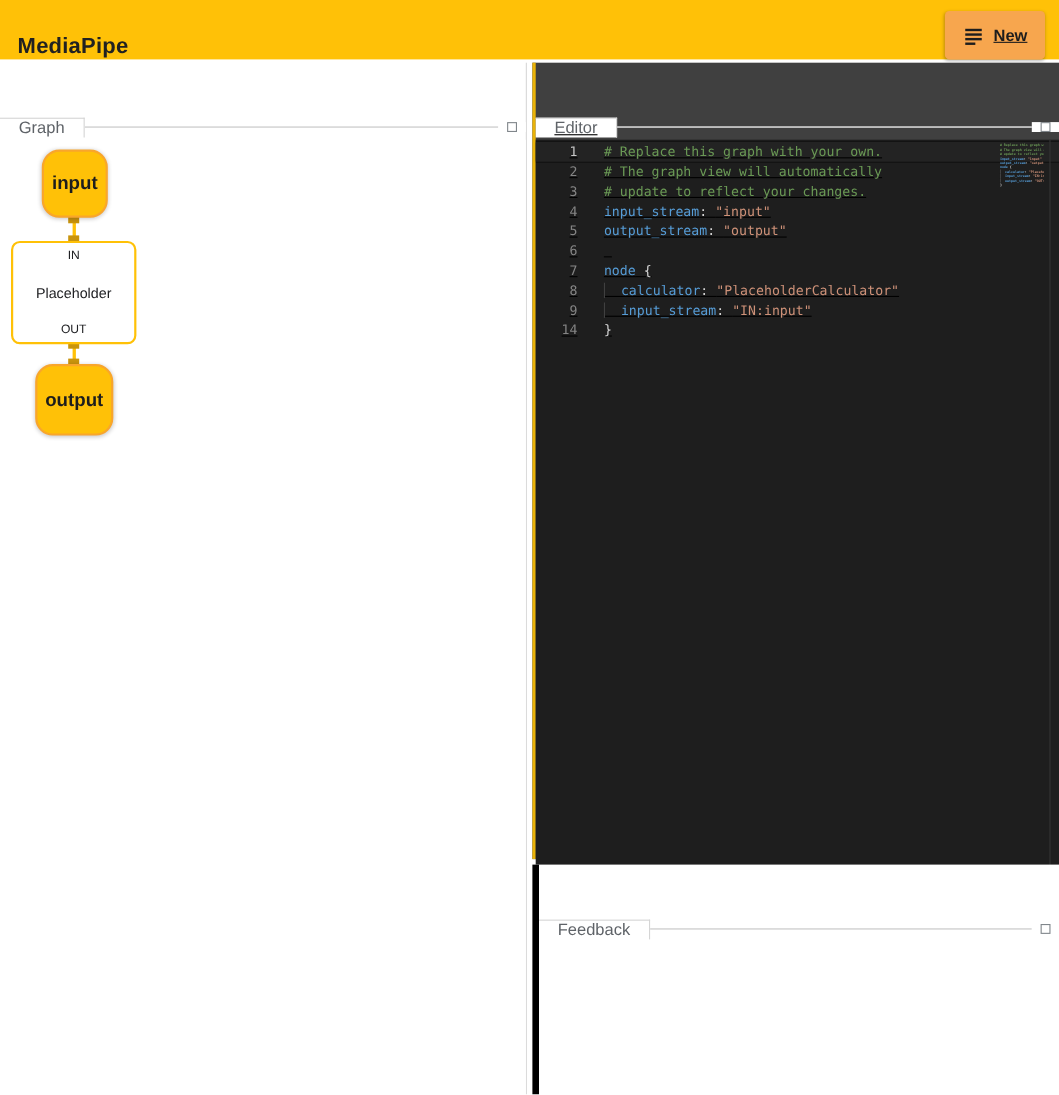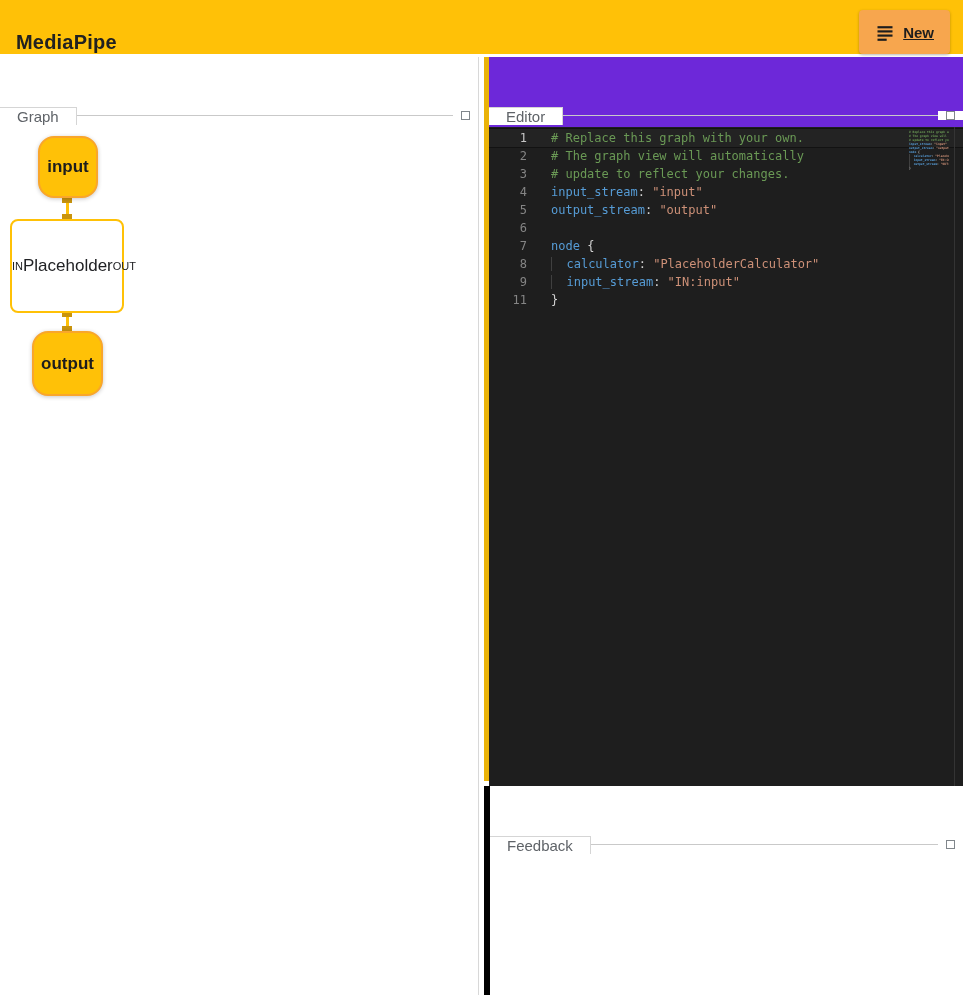--- a/index.html
+++ b/index.html
@@ -29,21 +29,21 @@
   .hdr-btn svg { display:block; }
 
   
   .graph-panel {
     position:absolute; left:0; top:57px; width:479px; bottom:0;
     background:#fff; border-right:1px solid #d8d8d8;
   }
   .right-col { position:absolute; left:484px; top:57px; right:0; bottom:0; }
   .editor-panel {
     position:absolute; top:0; left:0; right:0; height:724px;
-    border-left:5px solid #eab308; background:#6d28d9;
+    border-left:3px solid #eab308; background:#404040;text-decoration:underline;
   }
   .feedback-panel {
     position:absolute; top:729px; left:0; right:0; bottom:0;
     border-left:6px solid #000000; background:#fff;
   }
 
   
   .strip { height:23px; display:flex; align-items:center; position:relative;margin-top:47px; }
   .strip .tab {
     background:#fff; border:1px solid #d5d5d5; border-bottom:none; border-left:none;
@@ -71,24 +71,24 @@
   .g-stream {
     background:var(--node-fill, #FFC107);
     border:2px solid var(--node-border, #F9A62B);
     box-shadow:0 1px 4px rgba(0,0,0,.22);
   }
   .g-input  { left:38px; top:9px;  width:60px; height:62px; }
   .g-output { left:32px; top:204px; width:71px; height:65px;align-items:center; }
   .g-calc {
     left:10px; top:92px; width:114px; height:94px; border-radius:8px;
     background:#fff; border:2px solid var(--node-fill, #FFC107);
-    flex-direction:row; justify-content:space-between; padding:21px 0;
+    flex-direction:column; justify-content:space-between; padding:5px 0;
   }
   .g-calc .io-label { font-size:11px; font-weight:400; color:#202124; }
-  .g-calc .calc-title { font-size:17px; font-weight:500; color:#202124; }
+  .g-calc .calc-title { font-size:13px; font-weight:500; color:#202124; }
   .g-edge { position:absolute; left:66px; top:70px; width:3px; height:140px; background:var(--edge, #FFC107); }
   .g-port { position:absolute; left:62px; width:10px; height:10px; background:var(--port, #C9940D); }
   .p1 { top:66px; } .p2 { top:87px; } .p3 { top:180px; } .p4 { top:199px; }
 
   
   .editor-body {
     position:relative; height:calc(100% - 23px);
     background:var(--editor-bg, #1E1E1E); overflow:hidden;
     font-family:"DejaVu Sans Mono","Liberation Mono",monospace; font-size:12px;
     padding-top:2px;
@@ -182,21 +182,21 @@
       <div id="code-lines">
           <div class="row active"><span class="ln">1</span><span class="code"><span class="tok-comment"># Replace this graph with your own.</span></span></div>
           <div class="row"><span class="ln">2</span><span class="code"><span class="tok-comment"># The graph view will automatically</span></span></div>
           <div class="row"><span class="ln">3</span><span class="code"><span class="tok-comment"># update to reflect your changes.</span></span></div>
           <div class="row"><span class="ln">4</span><span class="code"><span class="tok-key">input_stream</span><span class="tok-punct">: </span><span class="tok-string">"input"</span></span></div>
           <div class="row"><span class="ln">5</span><span class="code"><span class="tok-key">output_stream</span><span class="tok-punct">: </span><span class="tok-string">"output"</span></span></div>
           <div class="row"><span class="ln">6</span><span class="code"> </span></div>
           <div class="row"><span class="ln">7</span><span class="code"><span class="tok-key">node</span><span class="tok-punct"> {</span></span></div>
           <div class="row"><span class="ln">8</span><span class="code"><span class="tok-indent">  </span><span class="tok-key">calculator</span><span class="tok-punct">: </span><span class="tok-string">"PlaceholderCalculator"</span></span></div>
           <div class="row"><span class="ln">9</span><span class="code"><span class="tok-indent">  </span><span class="tok-key">input_stream</span><span class="tok-punct">: </span><span class="tok-string">"IN:input"</span></span></div>
-          <div class="row"><span class="ln">11</span><span class="code"><span class="tok-punct">}</span></span></div>
+          <div class="row"><span class="ln">14</span><span class="code"><span class="tok-punct">}</span></span></div>
         </div>
       <div class="minimap" id="minimap">
           <div class="mini-line"><span class="tok-comment"># Replace this graph with your own.</span></div>
           <div class="mini-line"><span class="tok-comment"># The graph view will automatically</span></div>
           <div class="mini-line"><span class="tok-comment"># update to reflect your changes.</span></div>
           <div class="mini-line"><span class="tok-key">input_stream</span><span class="tok-punct">: </span><span class="tok-string">"input"</span></div>
           <div class="mini-line"><span class="tok-key">output_stream</span><span class="tok-punct">: </span><span class="tok-string">"output"</span></div>
           <div class="mini-line"></div>
           <div class="mini-line"><span class="tok-key">node</span><span class="tok-punct"> {</span></div>
           <div class="mini-line"><span class="tok-indent">  </span><span class="tok-key">calculator</span><span class="tok-punct">: </span><span class="tok-string">"PlaceholderCalculator"</span></div>

